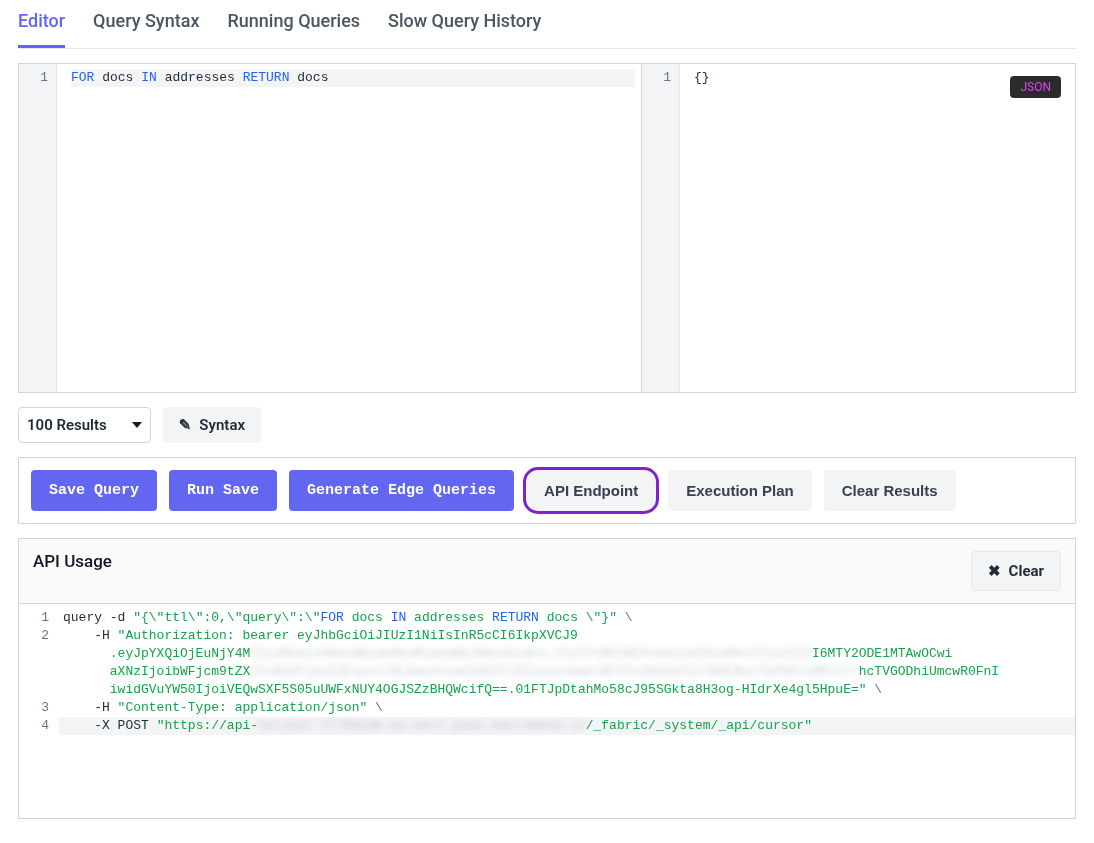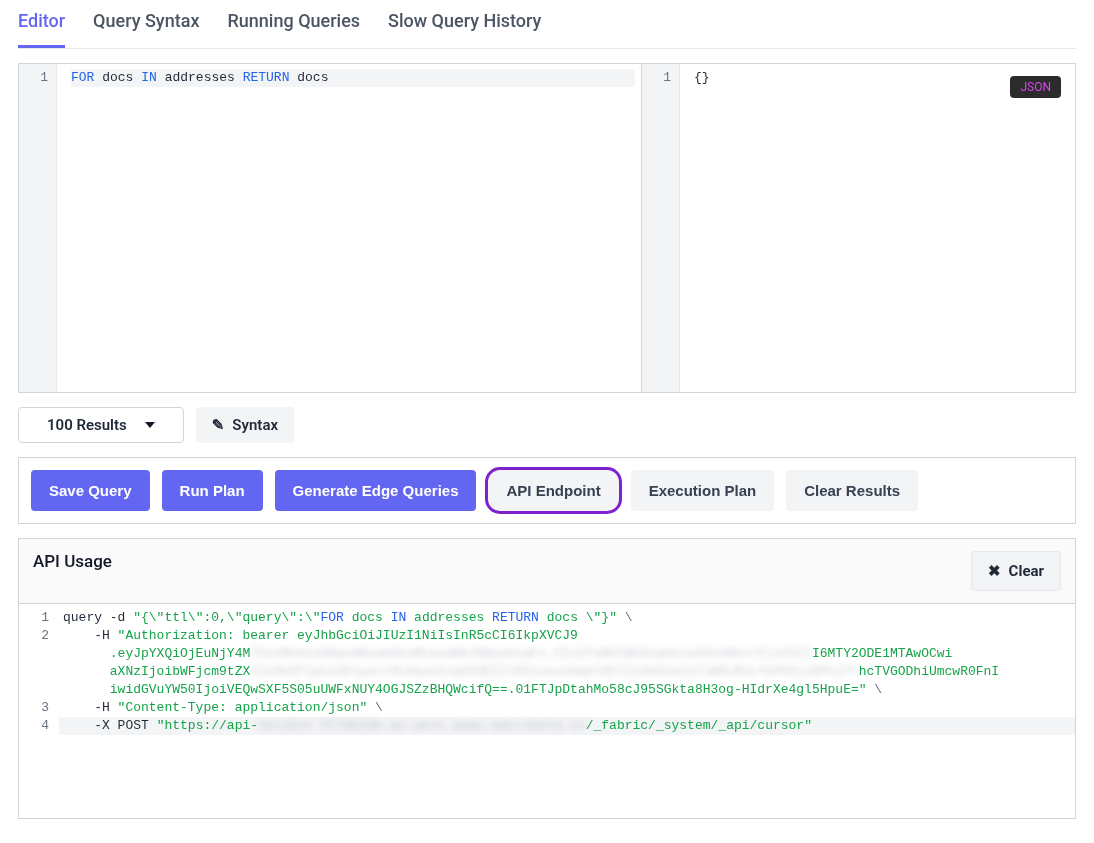--- a/index.html
+++ b/index.html
@@ -95,22 +95,22 @@
     .controls-row {
       display: flex;
       gap: 12px;
       margin: 14px 0;
     }
     .select-box {
       display: flex;
       align-items: center;
       border: 1px solid #d1d5db;
       border-radius: 4px;
-      padding: 8px 28px;
-      gap: 18px;
+      padding: 8px 8px;
+      gap: 25px;
       background: #fff;
       font-size: 15px;
       cursor: pointer;
       font-weight:600;
     }
     .chevron-down {
       width: 0;
       height: 0;
       border-left: 5px solid transparent;
       border-right: 5px solid transparent;
@@ -143,20 +143,21 @@
       padding: 12px 18px;
       font-size: 15px;
       font-weight: 700;
       cursor: pointer;
       border: none;
       white-space: nowrap;
     }
     .btn-primary {
       background: #6366f1;
       color: #fff;
+      font-family: Liberation Mono, monospace;
     }
     .btn-light {
       background: #f3f4f6;
       color: #374151;
       text-align: right;
     }
     .btn-highlighted {
       background: #f3f4f6;
       color: #374151;
       outline: 3px solid #7e22ce;
@@ -261,21 +262,21 @@
       <span class="chevron-down"></span>
     </div>
     <div class="syntax-btn">
       <span class="wand-icon">✎</span>
       <span>Syntax</span>
     </div>
   </div>
 
   <div class="actions-panel">
     <button class="btn btn-primary">Save Query</button>
-    <button class="btn btn-primary">Run Plan</button>
+    <button class="btn btn-primary">Run Save</button>
     <button class="btn btn-primary">Generate Edge Queries</button>
     <button class="btn btn-highlighted">API Endpoint</button>
     <button class="btn btn-light">Execution Plan</button>
     <button class="btn btn-light">Clear Results</button>
   </div>
 
   <div class="api-panel">
     <div class="api-header">
       <div class="api-title">API Usage</div>
       <div class="clear-btn">

